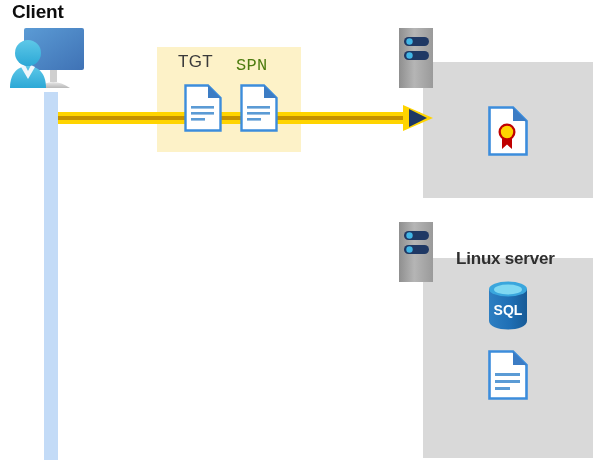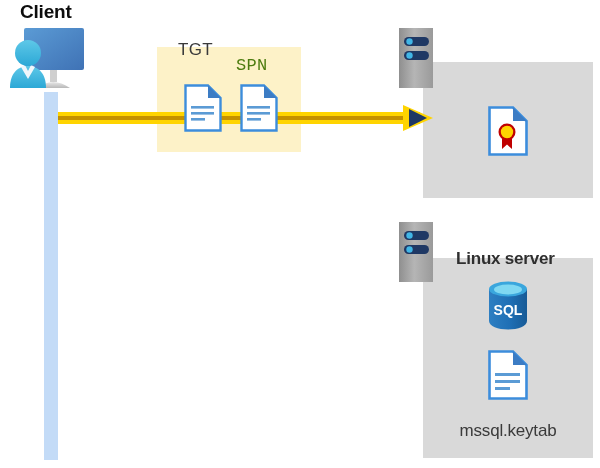--- a/index.html
+++ b/index.html
@@ -16,21 +16,21 @@
     height: 468px;
     background: #ffffff;
     overflow: hidden;
   }
 
   
   .abs { position: absolute; }
 
   
   .label-client {
-    left: 20px; top: 1px;
+    left: 12px; top: 1px;
     font-size: 19px;
     font-weight: bold;
     color: #0d0d0d;
     letter-spacing: -0.2px;
     line-height: 22px;
   }
   .label-dc {
     left: 446px; top: 3px;
     width: 150px;
     font-size: 17px;
@@ -51,21 +51,21 @@
   .label-keytab {
     left: 423px; top: 421px;
     width: 170px;
     text-align: center;
     font-size: 17px;
     font-weight: normal;
     color: #3a3a3a;
     letter-spacing: -0.2px;
   }
   .label-tgt {
-    left: 178px; top: 40px;
+    left: 178px; top: 52px;
     font-size: 17px;
     color: #3a3a3a;
     letter-spacing: 0.3px;
   }
   .label-spn {
     left: 236px; top: 56px;
     font-size: 17px;
     color: #4d7c0f;
     letter-spacing: 0.3px;
     font-family: Liberation Mono, monospace;
@@ -286,15 +286,14 @@
 
   <div class="abs label-tgt">TGT</div>
 
   <div class="abs label-spn">SPN</div>
 
   <div class="abs label-dc">
   </div>
 
   <div class="abs label-linux">Linux server</div>
 
-  <div class="abs label-keytab">mssql.keytab</div>
 
 </div>
 
 </body></html>

